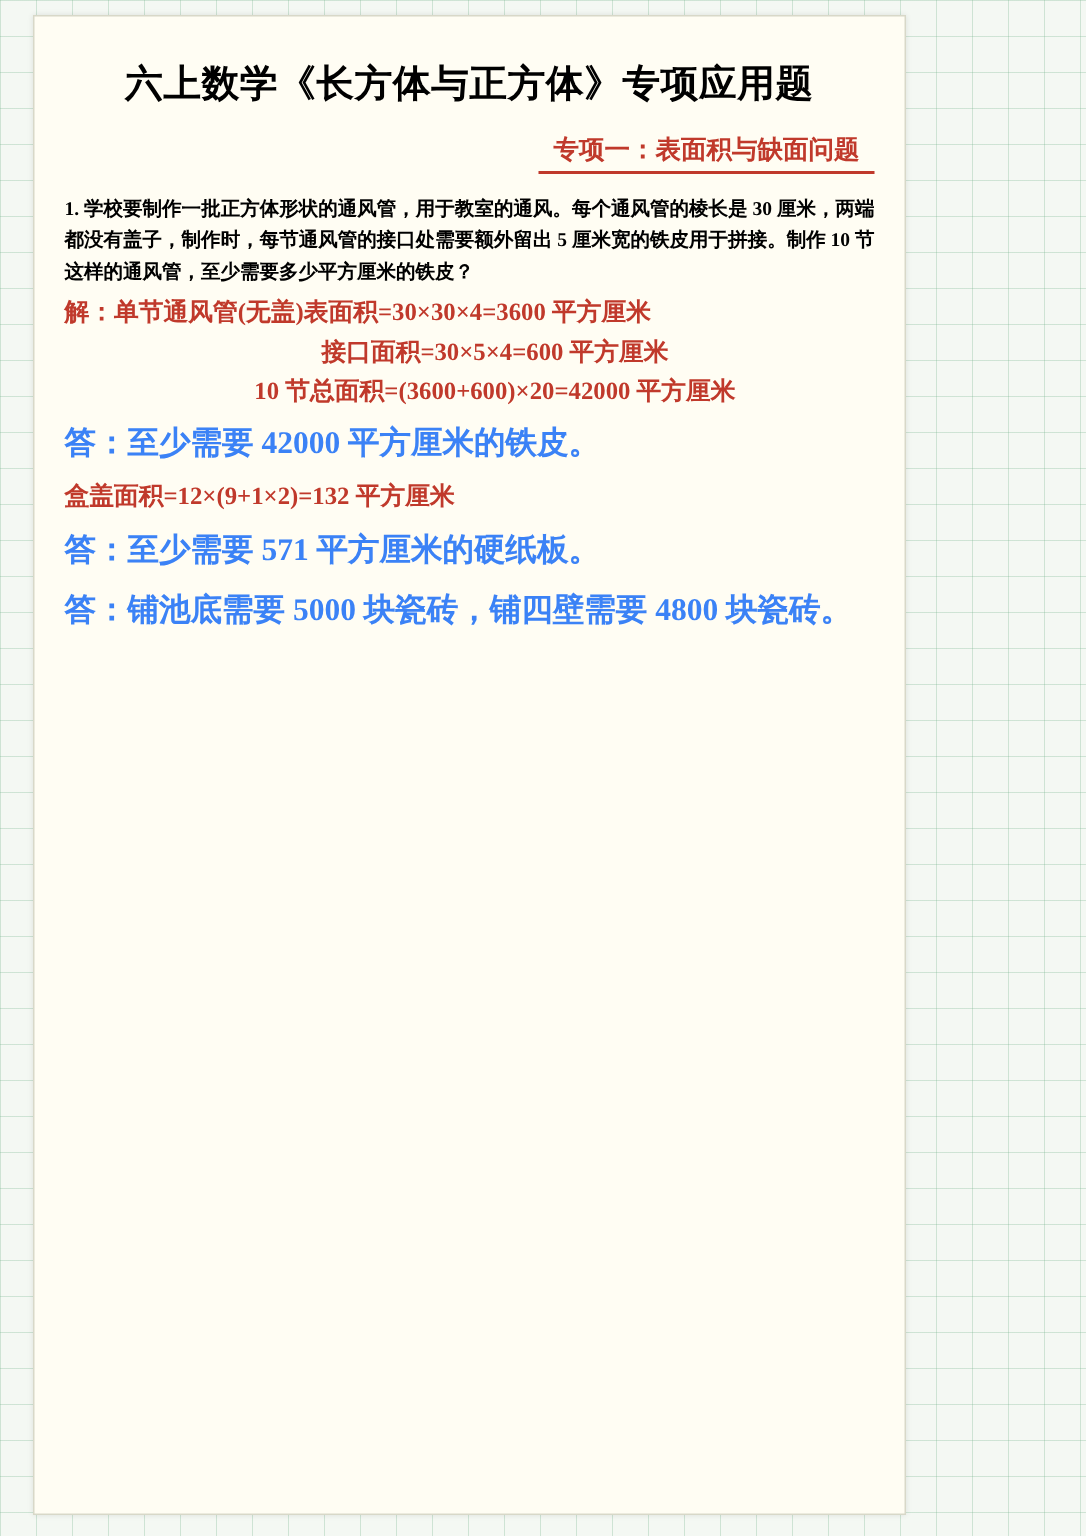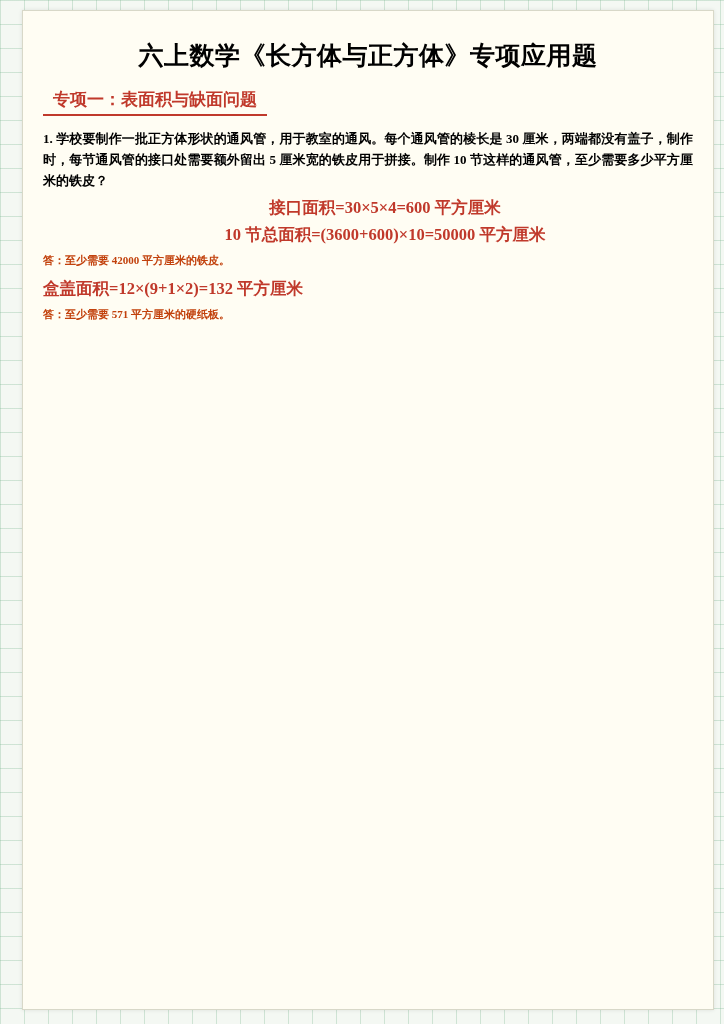--- a/index.html
+++ b/index.html
@@ -22,41 +22,41 @@
     background-image:
       linear-gradient(to right, rgba(120,180,140,0.30) 1px, transparent 1px),
       linear-gradient(to bottom, rgba(120,180,140,0.30) 1px, transparent 1px);
     background-size: 24px 24px;
     z-index: 0;
   }
   .paper {
     position: absolute;
     left: 22px;
     top: 10px;
-    width: 692px;
+    width: 582px;
     height: 1000px;
     background: #fffdf3;
     border: 1px solid #d8d8c8;
     box-shadow: 0 0 4px rgba(0,0,0,0.10);
     z-index: 1;
     box-sizing: border-box;
     padding: 22px 20px 12px 20px;
     overflow: hidden;
   }
   .title {
     text-align: center;
     font-size: 25px;
     font-weight: bold;
     color: #000;
     letter-spacing: 0.5px;
     margin: 6px 0 14px 0;
     font-family: "Liberation Serif", serif;
   }
   .section-head-wrap {
-    text-align: left;
+    text-align: right;
     margin-bottom: 12px;
   }
   .section-head {
     display: inline-block;
     font-size: 17px;
     font-weight: bold;
     color: #c0392b;
     padding: 2px 10px 3px 10px;
     border-bottom: 2px solid #c0392b;
     font-family: "Liberation Serif", serif;
@@ -81,23 +81,23 @@
   .sol-line {
     font-size: 16.5px;
     line-height: 1.60;
     color: #c0392b;
     font-family: "Liberation Serif", serif;
     font-weight: bold;
   }
   .sol-line.indent1 { padding-left: 0px; }
   .sol-line.indent2 { padding-left: 34px; text-align: center; }
   .ans-line {
-    font-size: 11px;
+    font-size: 21px;
     line-height: 1.62;
-    color: #c2410c;
+    color: #3b82f6;
     font-family: "Liberation Serif", serif;
     font-weight: bold;
     margin: 3px 0 6px 0;
   }
 </style>
 </head>
 <body>
 
 <div class="grid-bg"></div>
 
@@ -108,29 +108,31 @@
   <div class="section-head-wrap">
     <span class="section-head">专项一：表面积与缺面问题</span>
   </div>
 
   <div class="problem">
     <div class="q-text">
       <span class="q-num">1.</span>
       <span>学校要制作一批正方体形状的通风管，用于教室的通风。每个通风管的棱长是 30 厘米，两端都没有盖子，制作时，每节通风管的接口处需要额外留出 5 厘米宽的铁皮用于拼接。制作 10 节这样的通风管，至少需要多少平方厘米的铁皮？</span>
     </div>
     <div class="sol-block">
+      <div class="sol-line indent1">解：单节通风管(无盖)表面积=30×30×4=3600 平方厘米</div>
       <div class="sol-line indent2">接口面积=30×5×4=600 平方厘米</div>
-      <div class="sol-line indent2">10 节总面积=(3600+600)×10=50000 平方厘米</div>
+      <div class="sol-line indent2">10 节总面积=(3600+600)×20=42000 平方厘米</div>
     </div>
     <div class="ans-line">答：至少需要 42000 平方厘米的铁皮。</div>
   </div>
 
   <div class="problem">
     <div class="sol-block">
       <div class="sol-line indent1">盒盖面积=12×(9+1×2)=132 平方厘米</div>
     </div>
     <div class="ans-line">答：至少需要 571 平方厘米的硬纸板。</div>
   </div>
 
   <div class="problem">
+    <div class="ans-line">答：铺池底需要 5000 块瓷砖，铺四壁需要 4800 块瓷砖。</div>
   </div>
 
 </div>
 
 </body></html>

